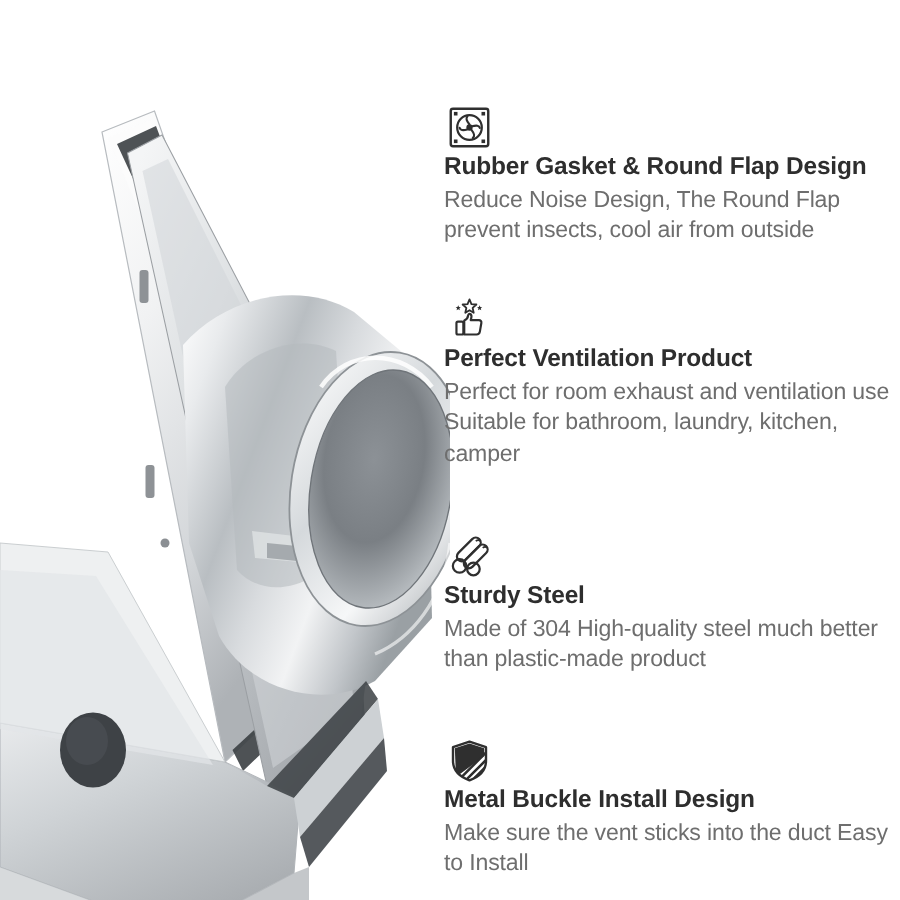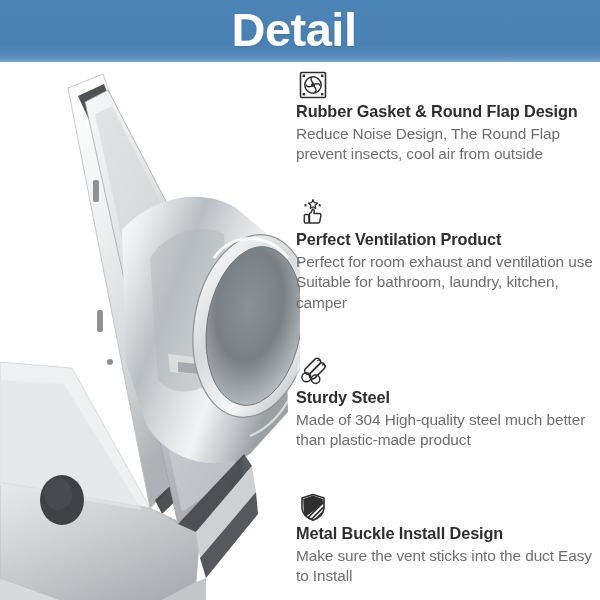--- a/index.html
+++ b/index.html
@@ -113,23 +113,20 @@
   .f0 { top: 8px; }
   .f1 { top: 136px; }
   .f2 { top: 294px; }
   .f3 { top: 430px; }
 </style>
 </head>
 <body>
 
 <div id="page">
 
-  <div class="header-bar">
-    <span class="header-title">Detail</span>
-  </div>
 
   <div class="product-photo">
     <svg viewBox="0 0 300 538" xmlns="http://www.w3.org/2000/svg" aria-hidden="true">
       <defs>
         <linearGradient id="gFlangeTop" x1="0" y1="0" x2="1" y2="1">
           <stop offset="0" stop-color="#fdfdfd"></stop>
           <stop offset="0.25" stop-color="#e8eaec"></stop>
           <stop offset="0.55" stop-color="#c9cdd1"></stop>
           <stop offset="0.8" stop-color="#e4e7e9"></stop>
           <stop offset="1" stop-color="#b9bdc1"></stop>

